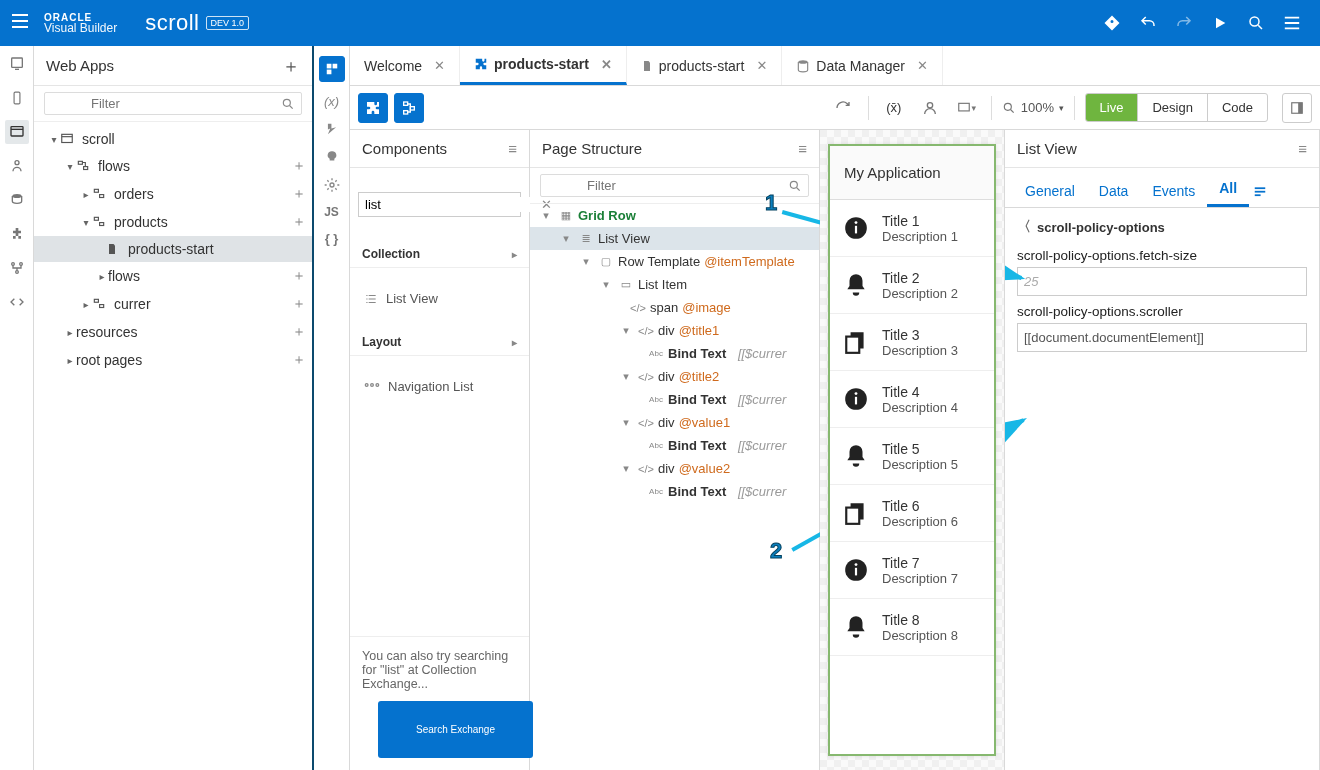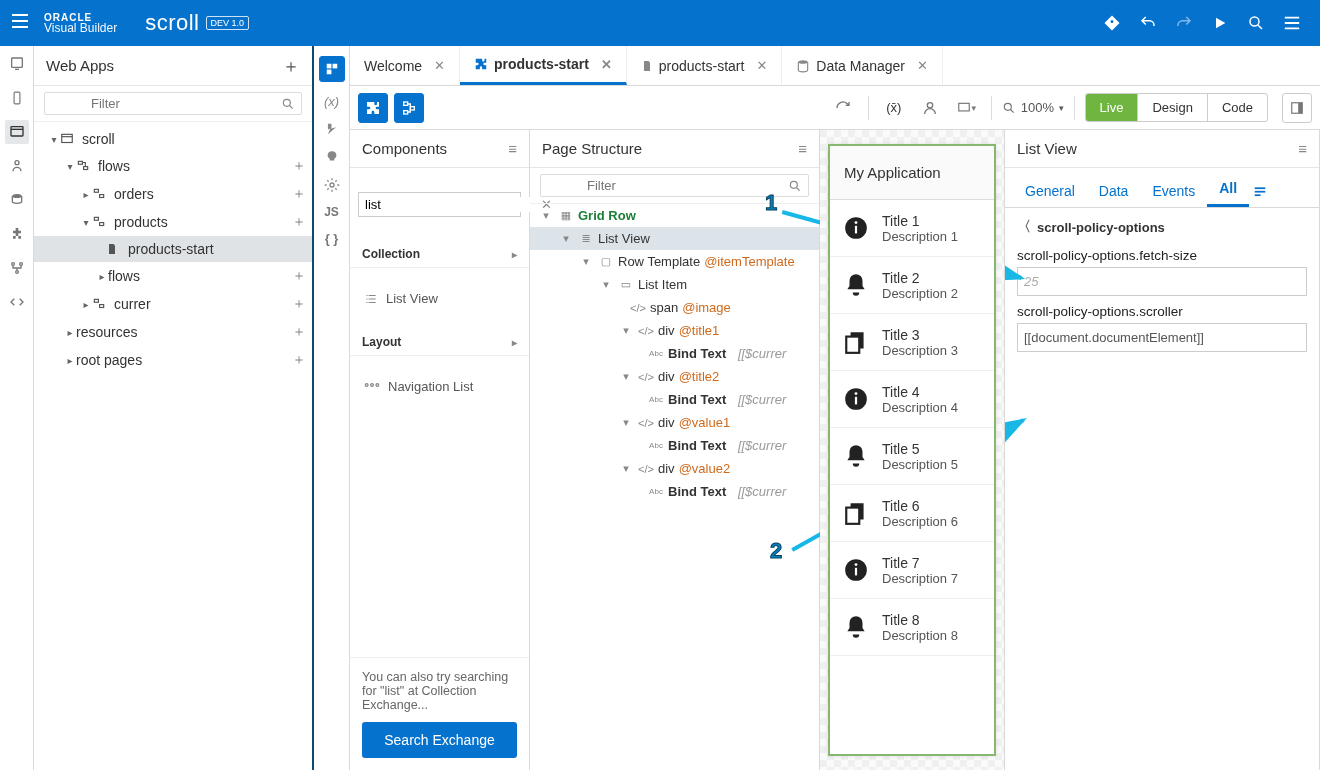--- a/index.html
+++ b/index.html
@@ -67,21 +67,21 @@
 .col-head { height:38px; display:flex; align-items:center; padding:0 12px; border-bottom:1px solid #e5e5e5; font-size:15px;}
 .col-head .opt { margin-left:auto; color:#888; cursor:pointer;}
 .comp { width:180px;gap:16px;}
 .comp .search { padding:8px;}
 .comp .searchbox{ border:1px solid #ccc; padding:4px 6px; display:flex; align-items:center;}
 .comp .searchbox input{border:none;outline:none;flex:1;font-size:13px;}
 .comp .section { padding:6px 12px; font-size:12px; font-weight:600; color:#333; border-bottom:1px solid #eee; display:flex; align-items:center;}
 .comp .section .car { margin-left:auto; color:#888; font-size:10px;}
 .comp .item { padding:7px 14px; display:flex; align-items:center; gap:8px; color:#555; cursor:pointer;}
 .comp .foot { margin-top:auto; padding:12px; font-size:12.5px; color:#666; border-top:1px solid #eee;}
-.comp .foot button { margin-top:10px; width:100%; padding:10px 4px; background:#0572CE; color:#fff; border:none; border-radius:3px; cursor:pointer; font-size:14px;}
+.comp .foot button { margin-top:10px; width:100%; padding:23px 4px; background:#0572CE; color:#fff; border:none; border-radius:3px; cursor:pointer; font-size:10px;margin-left:16px;}
 
 
 .pstruct { width:290px;}
 .pstruct .treebox { flex:1; overflow:auto; font-size:13px;}
 .pnode { display:flex; align-items:center; padding:4px 4px; gap:4px; white-space:nowrap;}
 .pnode .ic2{color:#888;width:16px;text-align:center;font-size:11px;}
 .pnode.sel{background:#dce4ea;}
 .slot{color:#cf6a1d;}
 .bindlbl{font-weight:600;}
 .expr{color:#999;font-style:italic;}

